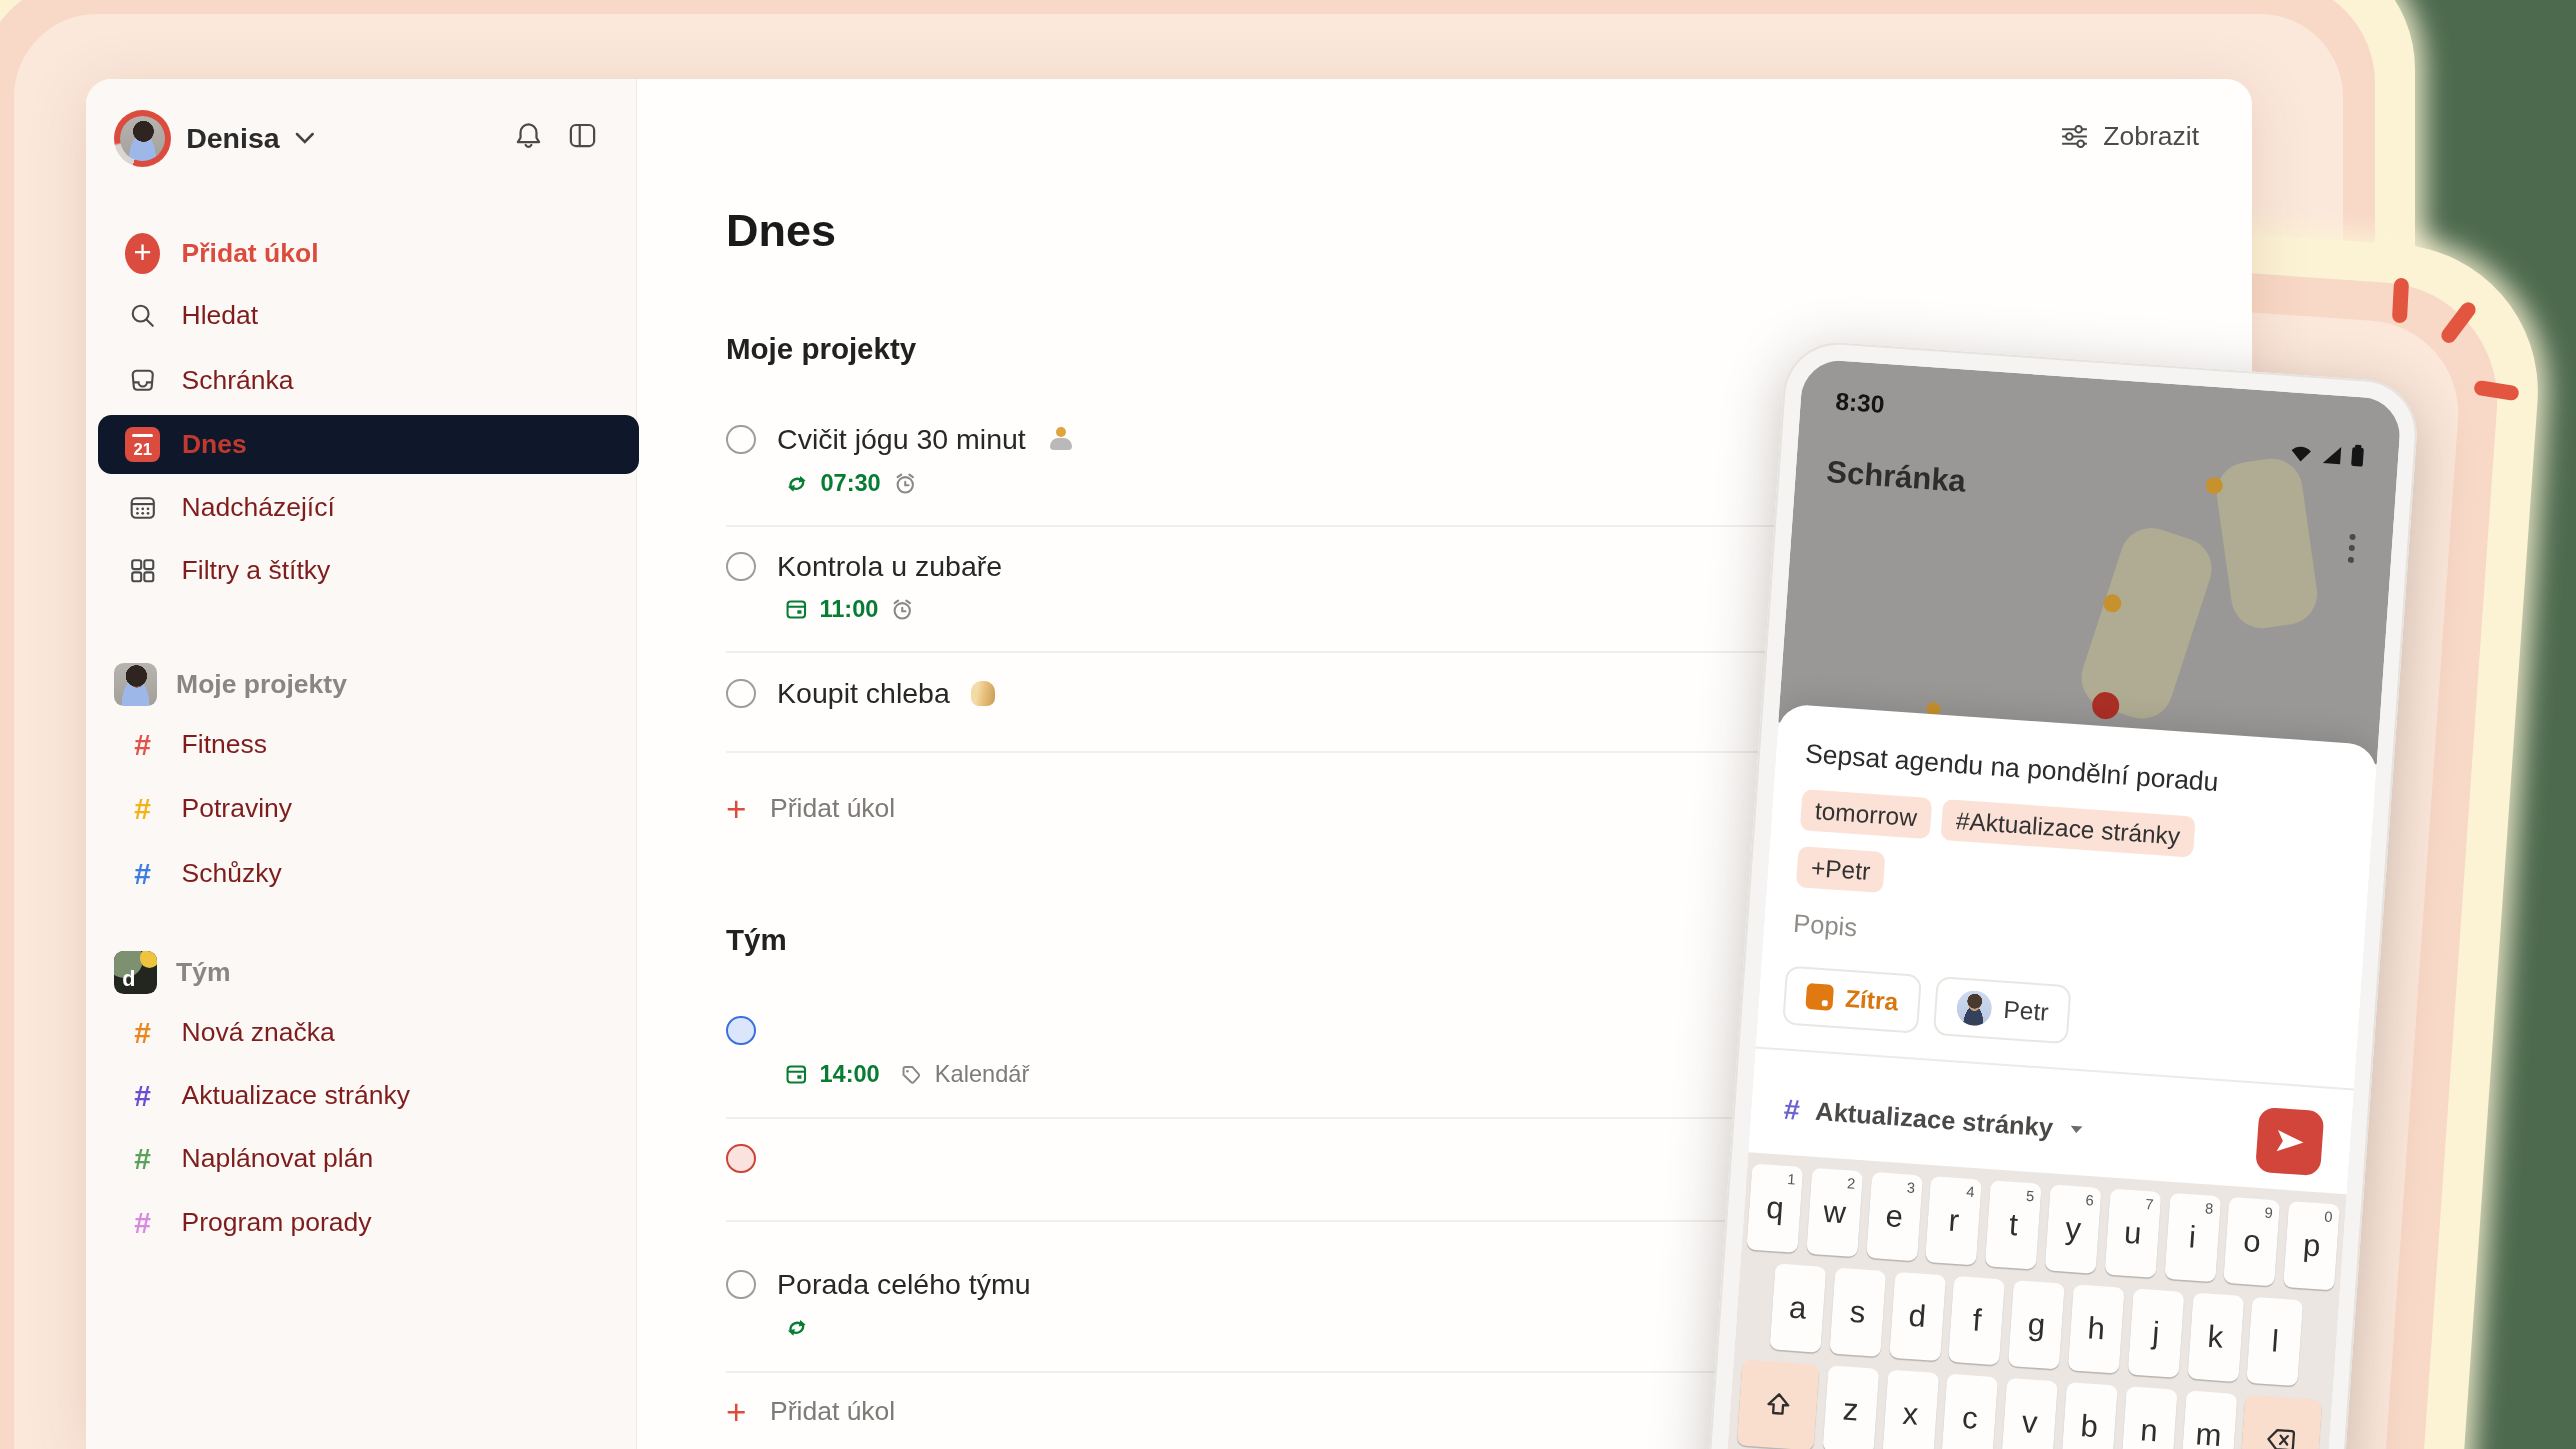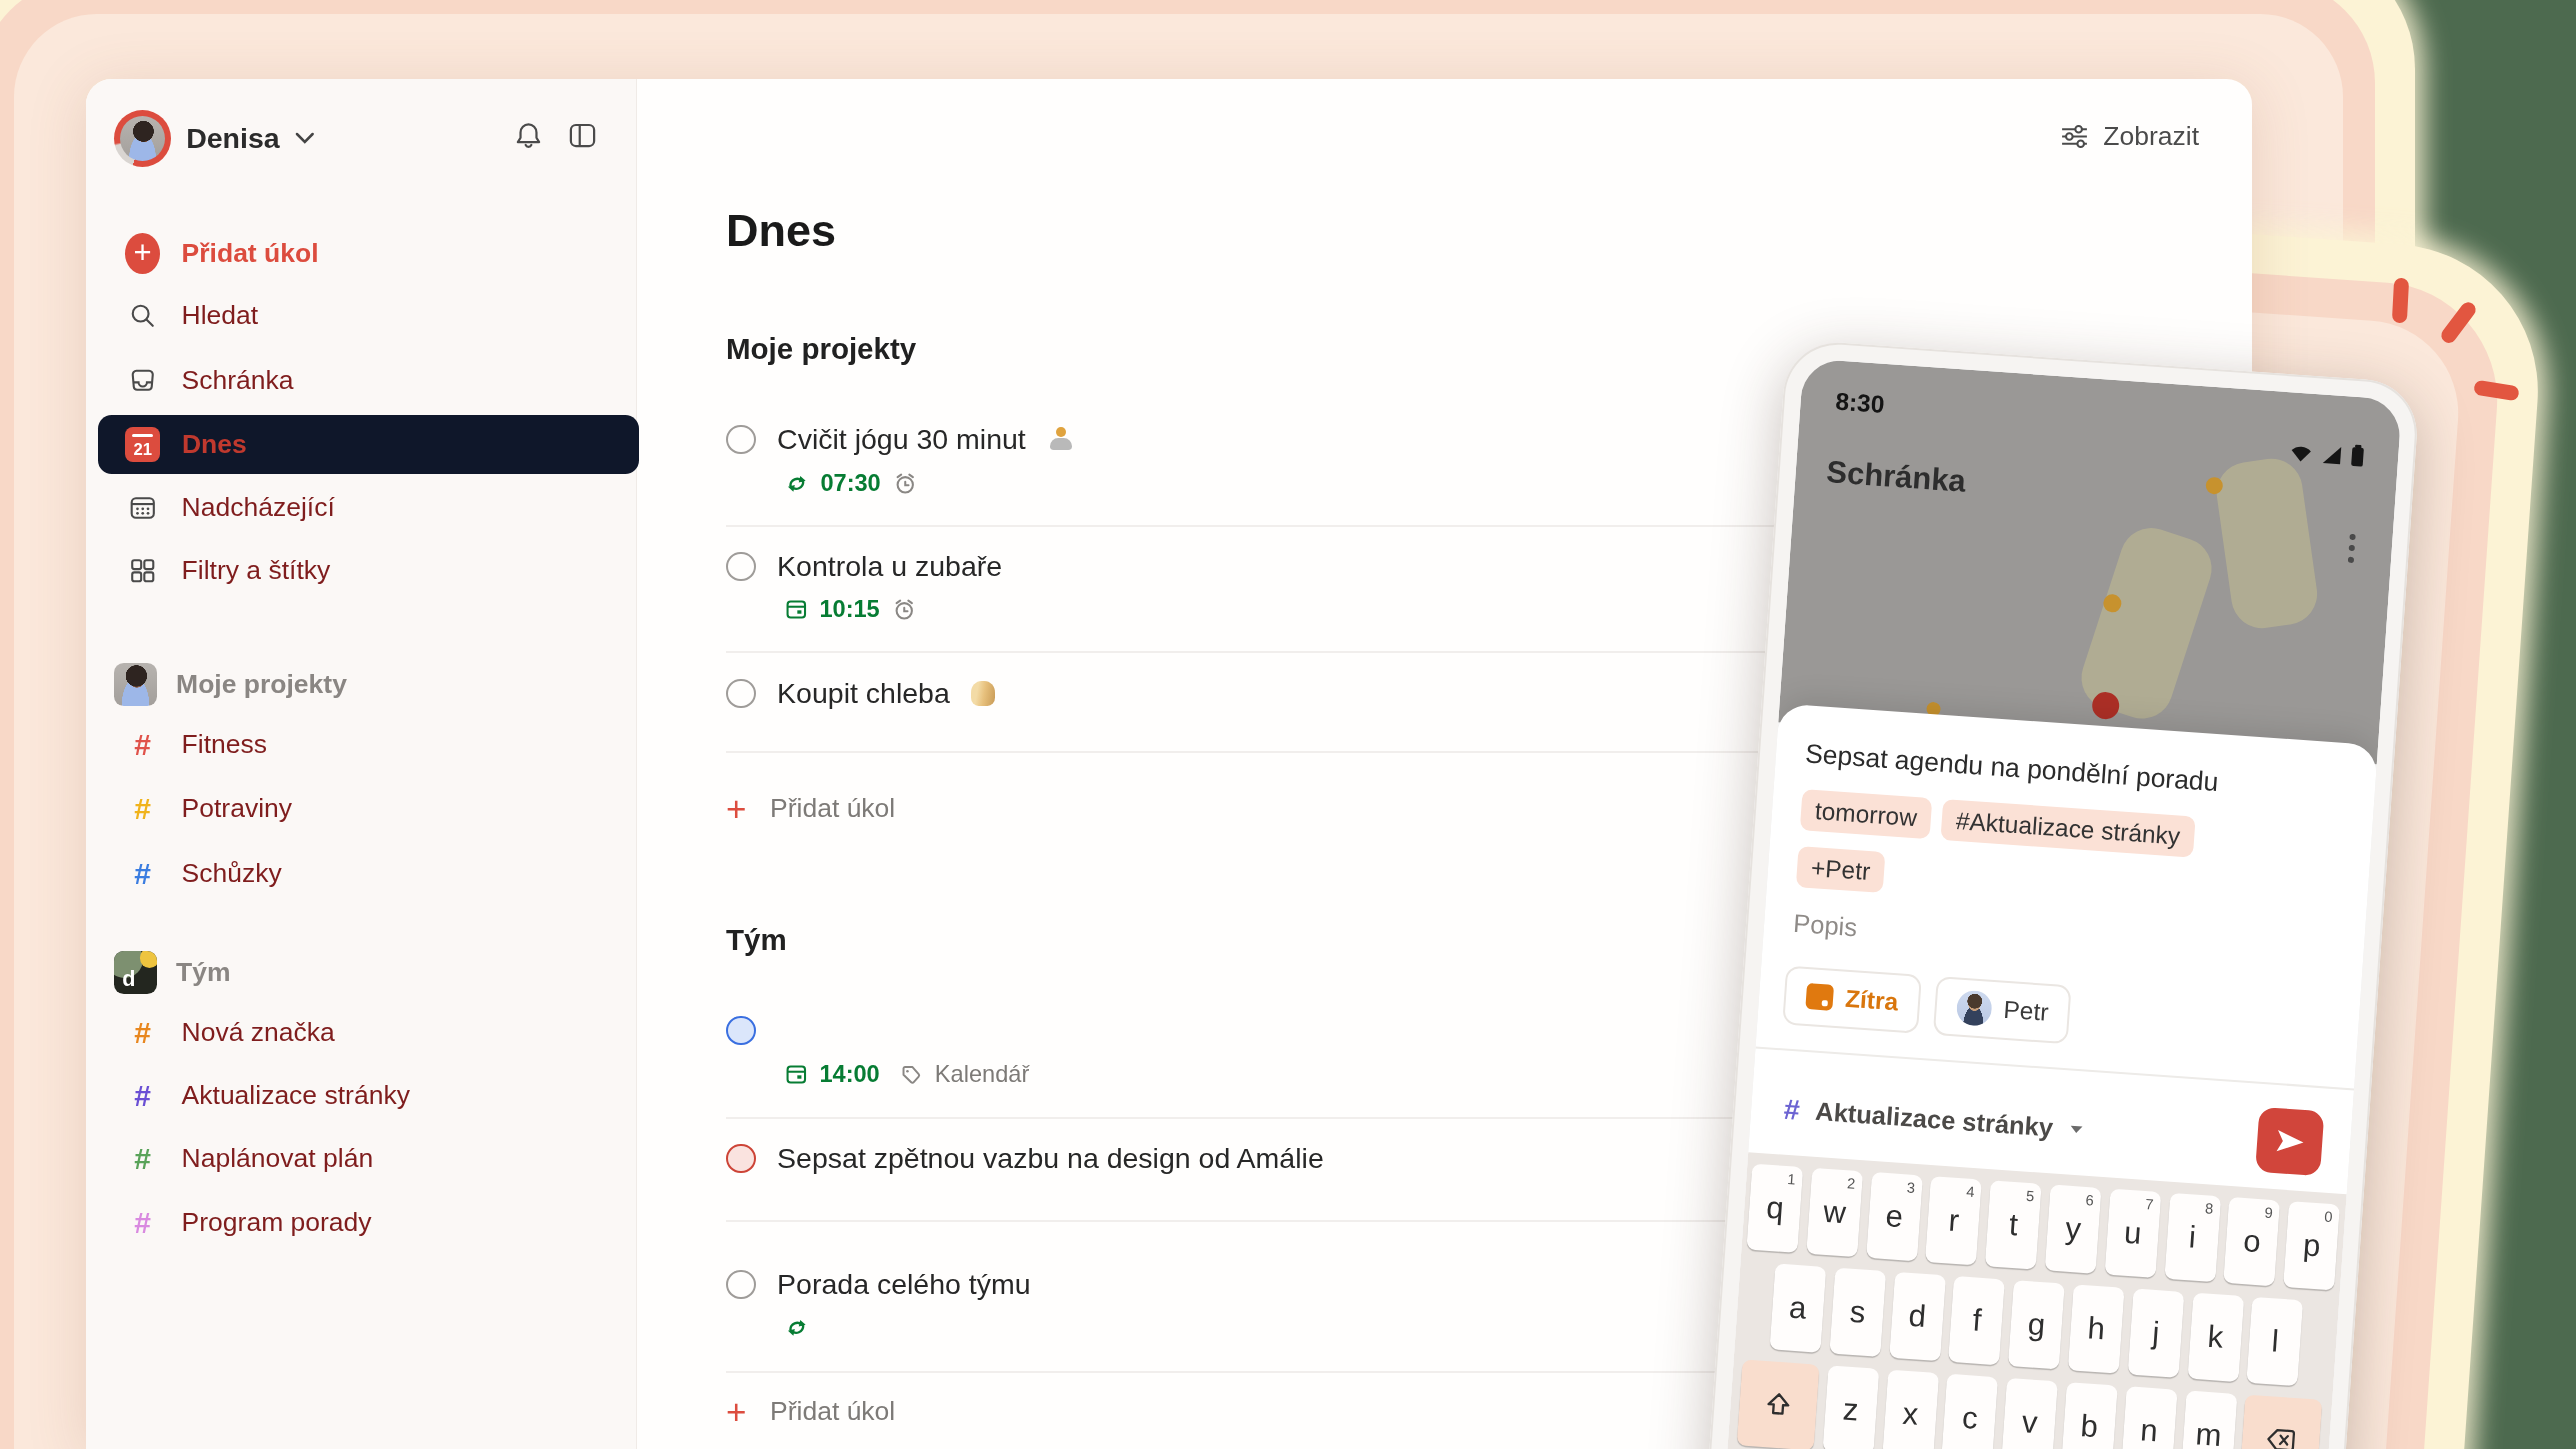--- a/index.html
+++ b/index.html
@@ -293,21 +293,21 @@
     <div class="task" style="top:466px">
       <div class="cb"></div>
       <span class="ttext">Kontrola u zubaře</span>
     </div>
     <div class="meta" style="top:515px">
       <svg width="22.6" height="22.6" viewBox="0 0 22 22">
           <rect x="2.5" y="3.5" width="17" height="15.5" rx="3" fill="none" stroke="#077c33" stroke-width="2"></rect>
           <line x1="2.5" y1="8.5" x2="19.5" y2="8.5" stroke="#077c33" stroke-width="2"></line>
           <rect x="12" y="12" width="4" height="3.3" fill="#077c33"></rect>
         </svg>
-      <span class="mtime">10:15</span>
+      <span class="mtime">11:00</span>
       <svg width="24.5" height="24.5" viewBox="0 0 24 24">
           <circle cx="12" cy="13.5" r="7.5" fill="none" stroke="#8a8784" stroke-width="2"></circle>
           <path d="M12 10.5v3.5h3.2" fill="none" stroke="#8a8784" stroke-width="2" stroke-linecap="round"></path>
           <path d="M4.5 6 8 3.5M19.5 6 16 3.5" fill="none" stroke="#8a8784" stroke-width="2" stroke-linecap="round"></path>
         </svg>
     </div>
     <div class="tdiv" style="top:572px"></div>
 
     <div class="task" style="top:593px">
       <div class="cb"></div>
@@ -336,21 +336,20 @@
       <svg width="23.6" height="23.6" viewBox="0 0 24 24" style="margin-left:7.9px">
           <path d="M6 4h7.5l6.5 7.4a1.8 1.8 0 0 1 0 2.4l-5 5.6a1.8 1.8 0 0 1-2.6.1L4.6 12V5.4A1.5 1.5 0 0 1 6 4Z" fill="none" stroke="#8a8784" stroke-width="2" stroke-linejoin="round"></path>
           <circle cx="8.6" cy="8.4" r="1.3" fill="#8a8784"></circle>
         </svg>
       <span class="mlabel">Kalendář</span>
     </div>
     <div class="tdiv" style="top:1038px"></div>
 
     <div class="task" style="top:1058px">
       <div class="cb red"></div>
-      <span class="ttext">Sepsat zpětnou vazbu na design od Amálie</span>
     </div>
     <div class="tdiv" style="top:1141px"></div>
 
     <div class="task" style="top:1184px">
       <div class="cb"></div>
       <span class="ttext">Porada celého týmu</span>
     </div>
     <div class="meta" style="top:1233px">
       <svg width="23.6" height="23.6" viewBox="0 0 24 24">
           <path d="M5.5 14a7 7 0 0 1 12-5" fill="none" stroke="#077c33" stroke-width="2.4" stroke-linecap="round"></path>

